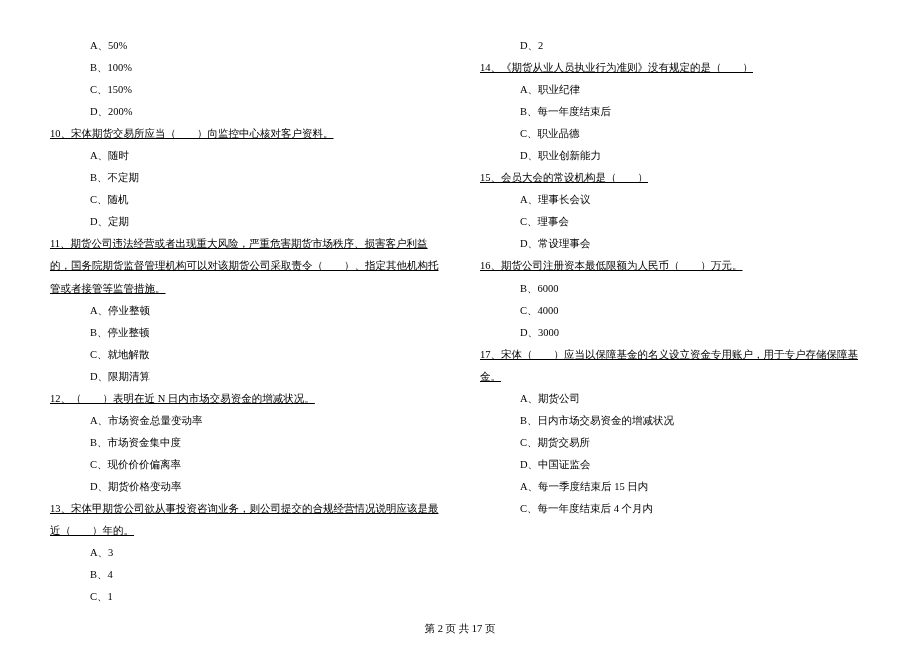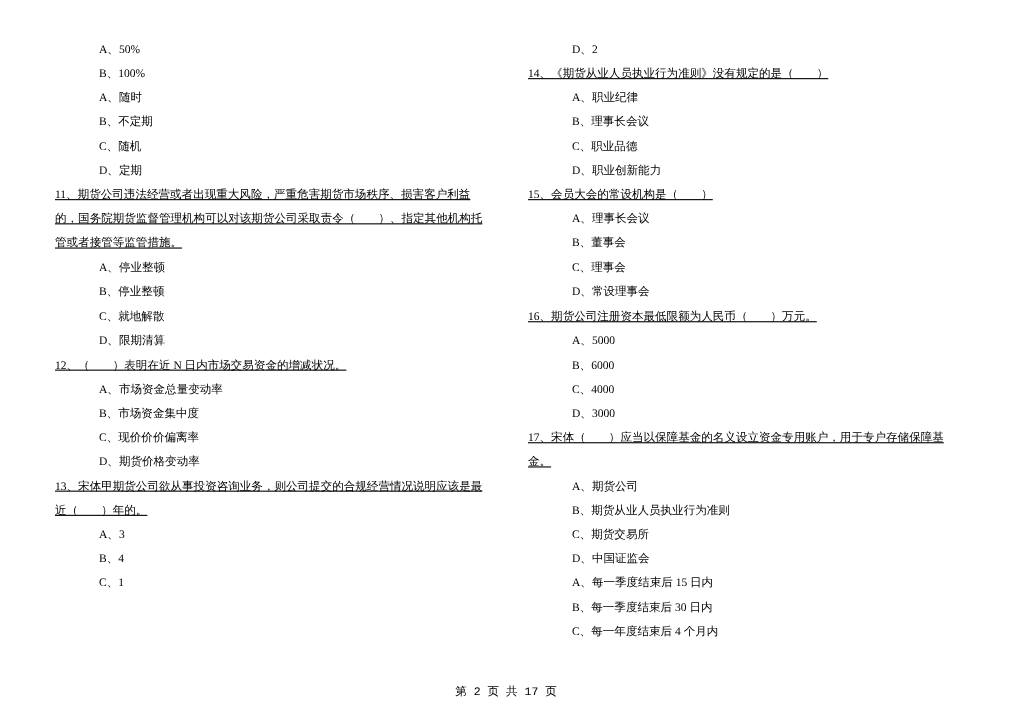--- a/index.html
+++ b/index.html
@@ -33,30 +33,32 @@
       padding-left: 0;
       text-decoration: underline;
     }
     .footer {
       position: absolute;
       bottom: 14px;
       left: 0;
       right: 0;
       text-align: center;
       font-size: 10.5px;
-      font-family: Liberation Mono, monospace;
     }
   </style>
 </head>
 <body>
 
 <div class="page">
   <div class="col" id="col-left">
       <div class="line opt">A、50%</div>
       <div class="line opt">B、100%</div>
+      <div class="line opt">C、150%</div>
+      <div class="line opt">D、200%</div>
+      <div class="line q">10、宋体期货交易所应当（　　）向监控中心核对客户资料。</div>
       <div class="line opt">A、随时</div>
       <div class="line opt">B、不定期</div>
       <div class="line opt">C、随机</div>
       <div class="line opt">D、定期</div>
       <div class="line q">11、期货公司违法经营或者出现重大风险，严重危害期货市场秩序、损害客户利益的，国务院期货监督管理机构可以对该期货公司采取责令（　　）、指定其他机构托管或者接管等监管措施。</div>
       <div class="line opt">A、停业整顿</div>
       <div class="line opt">B、停业整顿</div>
       <div class="line opt">C、就地解散</div>
       <div class="line opt">D、限期清算</div>
       <div class="line q">12、（　　）表明在近 N 日内市场交易资金的增减状况。</div>
@@ -66,36 +68,33 @@
       <div class="line opt">D、期货价格变动率</div>
       <div class="line q">13、宋体甲期货公司欲从事投资咨询业务，则公司提交的合规经营情况说明应该是最近（　　）年的。</div>
       <div class="line opt">A、3</div>
       <div class="line opt">B、4</div>
       <div class="line opt">C、1</div>
     </div>
   <div class="col" id="col-right">
       <div class="line opt">D、2</div>
       <div class="line q">14、《期货从业人员执业行为准则》没有规定的是（　　）</div>
       <div class="line opt">A、职业纪律</div>
-      <div class="line opt">B、理事长会议</div>
+      <div class="line opt">B、每一年度结束后</div>
       <div class="line opt">C、职业品德</div>
       <div class="line opt">D、职业创新能力</div>
       <div class="line q">15、会员大会的常设机构是（　　）</div>
       <div class="line opt">A、理事长会议</div>
-      <div class="line opt">B、董事会</div>
       <div class="line opt">C、理事会</div>
       <div class="line opt">D、常设理事会</div>
       <div class="line q">16、期货公司注册资本最低限额为人民币（　　）万元。</div>
-      <div class="line opt">A、5000</div>
       <div class="line opt">B、6000</div>
       <div class="line opt">C、4000</div>
       <div class="line opt">D、3000</div>
       <div class="line q">17、宋体（　　）应当以保障基金的名义设立资金专用账户，用于专户存储保障基金。</div>
       <div class="line opt">A、期货公司</div>
-      <div class="line opt">B、期货从业人员执业行为准则</div>
+      <div class="line opt">B、日内市场交易资金的增减状况</div>
       <div class="line opt">C、期货交易所</div>
       <div class="line opt">D、中国证监会</div>
       <div class="line opt">A、每一季度结束后 15 日内</div>
-      <div class="line opt">B、每一季度结束后 30 日内</div>
       <div class="line opt">C、每一年度结束后 4 个月内</div>
     </div>
 </div>
 <div class="footer">第 2 页 共 17 页</div>
 
 </body></html>

